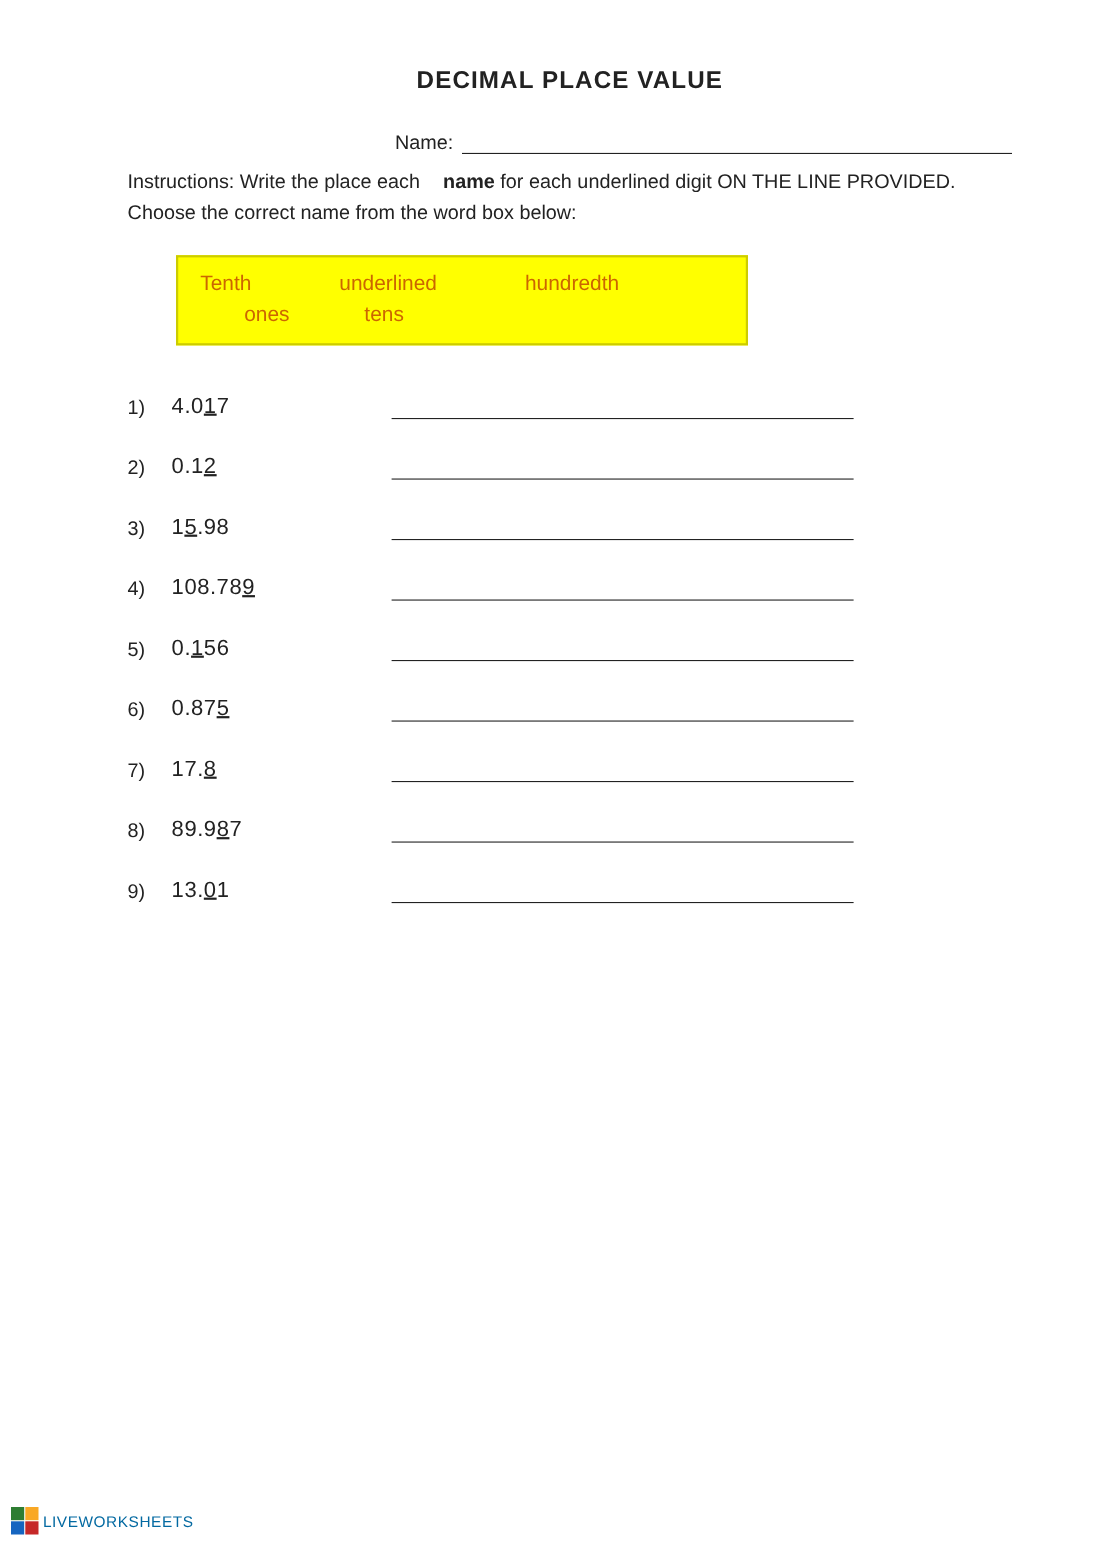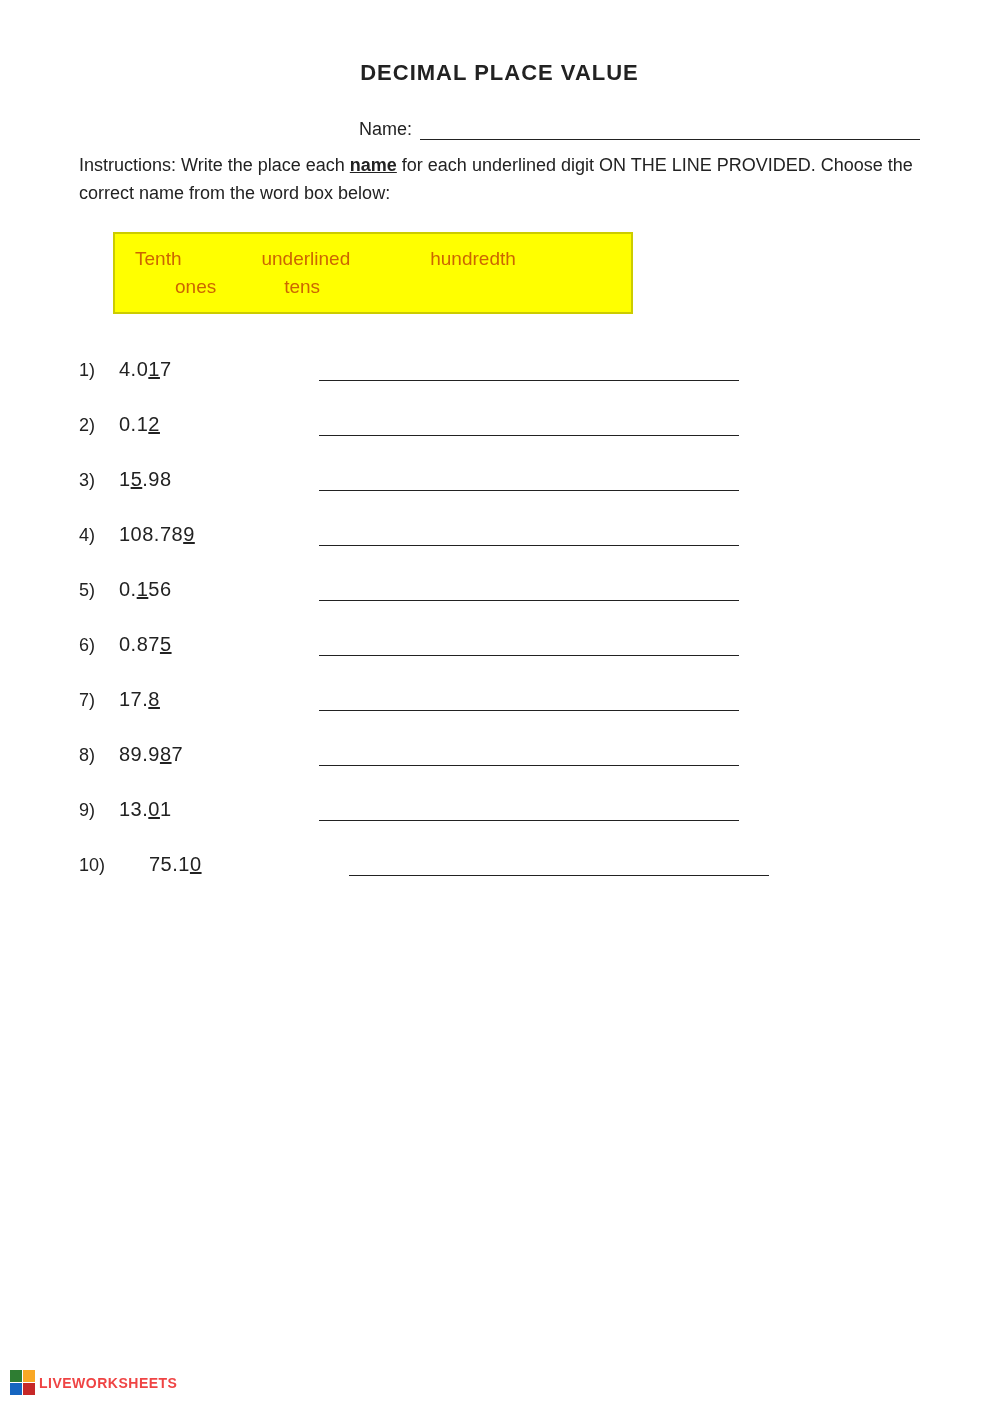--- a/index.html
+++ b/index.html
@@ -6,21 +6,21 @@
     body {
       background: #ffffff;
       font-family: Arial, sans-serif;
       font-size: 18px;
       color: #222;
       width: 1000px;
       min-height: 1413px;
       position: relative;
     }
     .page {
-      padding: 60px 80px 80px 79px;
+      padding: 60px 80px 80px 116px;
     }
     .title {
       text-align: center;
       font-weight: bold;
       font-size: 22px;
       margin-bottom: 32px;
       letter-spacing: 1px;
     }
     .field-label {
       font-size: 18px;
@@ -50,29 +50,29 @@
       align-items: flex-end;
       gap: 8px;
     }
     .instructions {
       font-size: 18px;
       line-height: 1.55;
       margin-bottom: 24px;
     }
     .instructions .underline-bold {
       font-weight: bold;
-      text-decoration: underline;
+      margin-left: 16px;
     }
     .word-box {
       background: #ffff00;
       border: 2px solid #cccc00;
       padding: 14px 30px 14px 20px;
       display: inline-block;
       margin-bottom: 36px;
-      margin-left: 34px;
+      margin-left: 44px;
       min-width: 520px;
     }
     .word-box-row1 {
       display: flex;
       gap: 80px;
       font-size: 19px;
       color: #cc6600;
       font-weight: 500;
       margin-bottom: 6px;
     }
@@ -134,22 +134,22 @@
     .logo-sq {
       width: 12px;
       height: 12px;
     }
     .logo-sq.green { background: #2e7d32; }
     .logo-sq.yellow { background: #f9a825; }
     .logo-sq.blue { background: #1565c0; }
     .logo-sq.red { background: #c62828; }
     .footer-text {
       font-size: 14px;
-      font-weight: bold;
-      color: #ef4444;
+      font-weight: normal;
+      color: #0369a1;
       letter-spacing: 0.5px;
     }
     .name-line-row {
       display: flex;
       align-items: flex-end;
       margin-bottom: 12px;
       justify-content: flex-end;
     }
   </style>
 </head>
@@ -234,25 +234,20 @@
       <span class="problem-value">89.9<span class="underlined">8</span>7</span>
       <div class="answer-line"></div>
     </div>
 
     <div class="problem-row">
       <span class="problem-number">9)</span>
       <span class="problem-value">13.<span class="underlined">0</span>1</span>
       <div class="answer-line"></div>
     </div>
 
-    <div class="problem-row">
-      <span class="problem-number" style="min-width:50px;">10)</span>
-      <span class="problem-value" style="margin-left:20px;">75.1<span class="underlined">0</span></span>
-      <div class="answer-line"></div>
-    </div>
 
   </div>
 </div>
 
 <div class="footer">
   <div class="footer-logo">
     <div class="logo-squares">
       <div class="logo-sq green"></div>
       <div class="logo-sq yellow"></div>
       <div class="logo-sq blue"></div>

